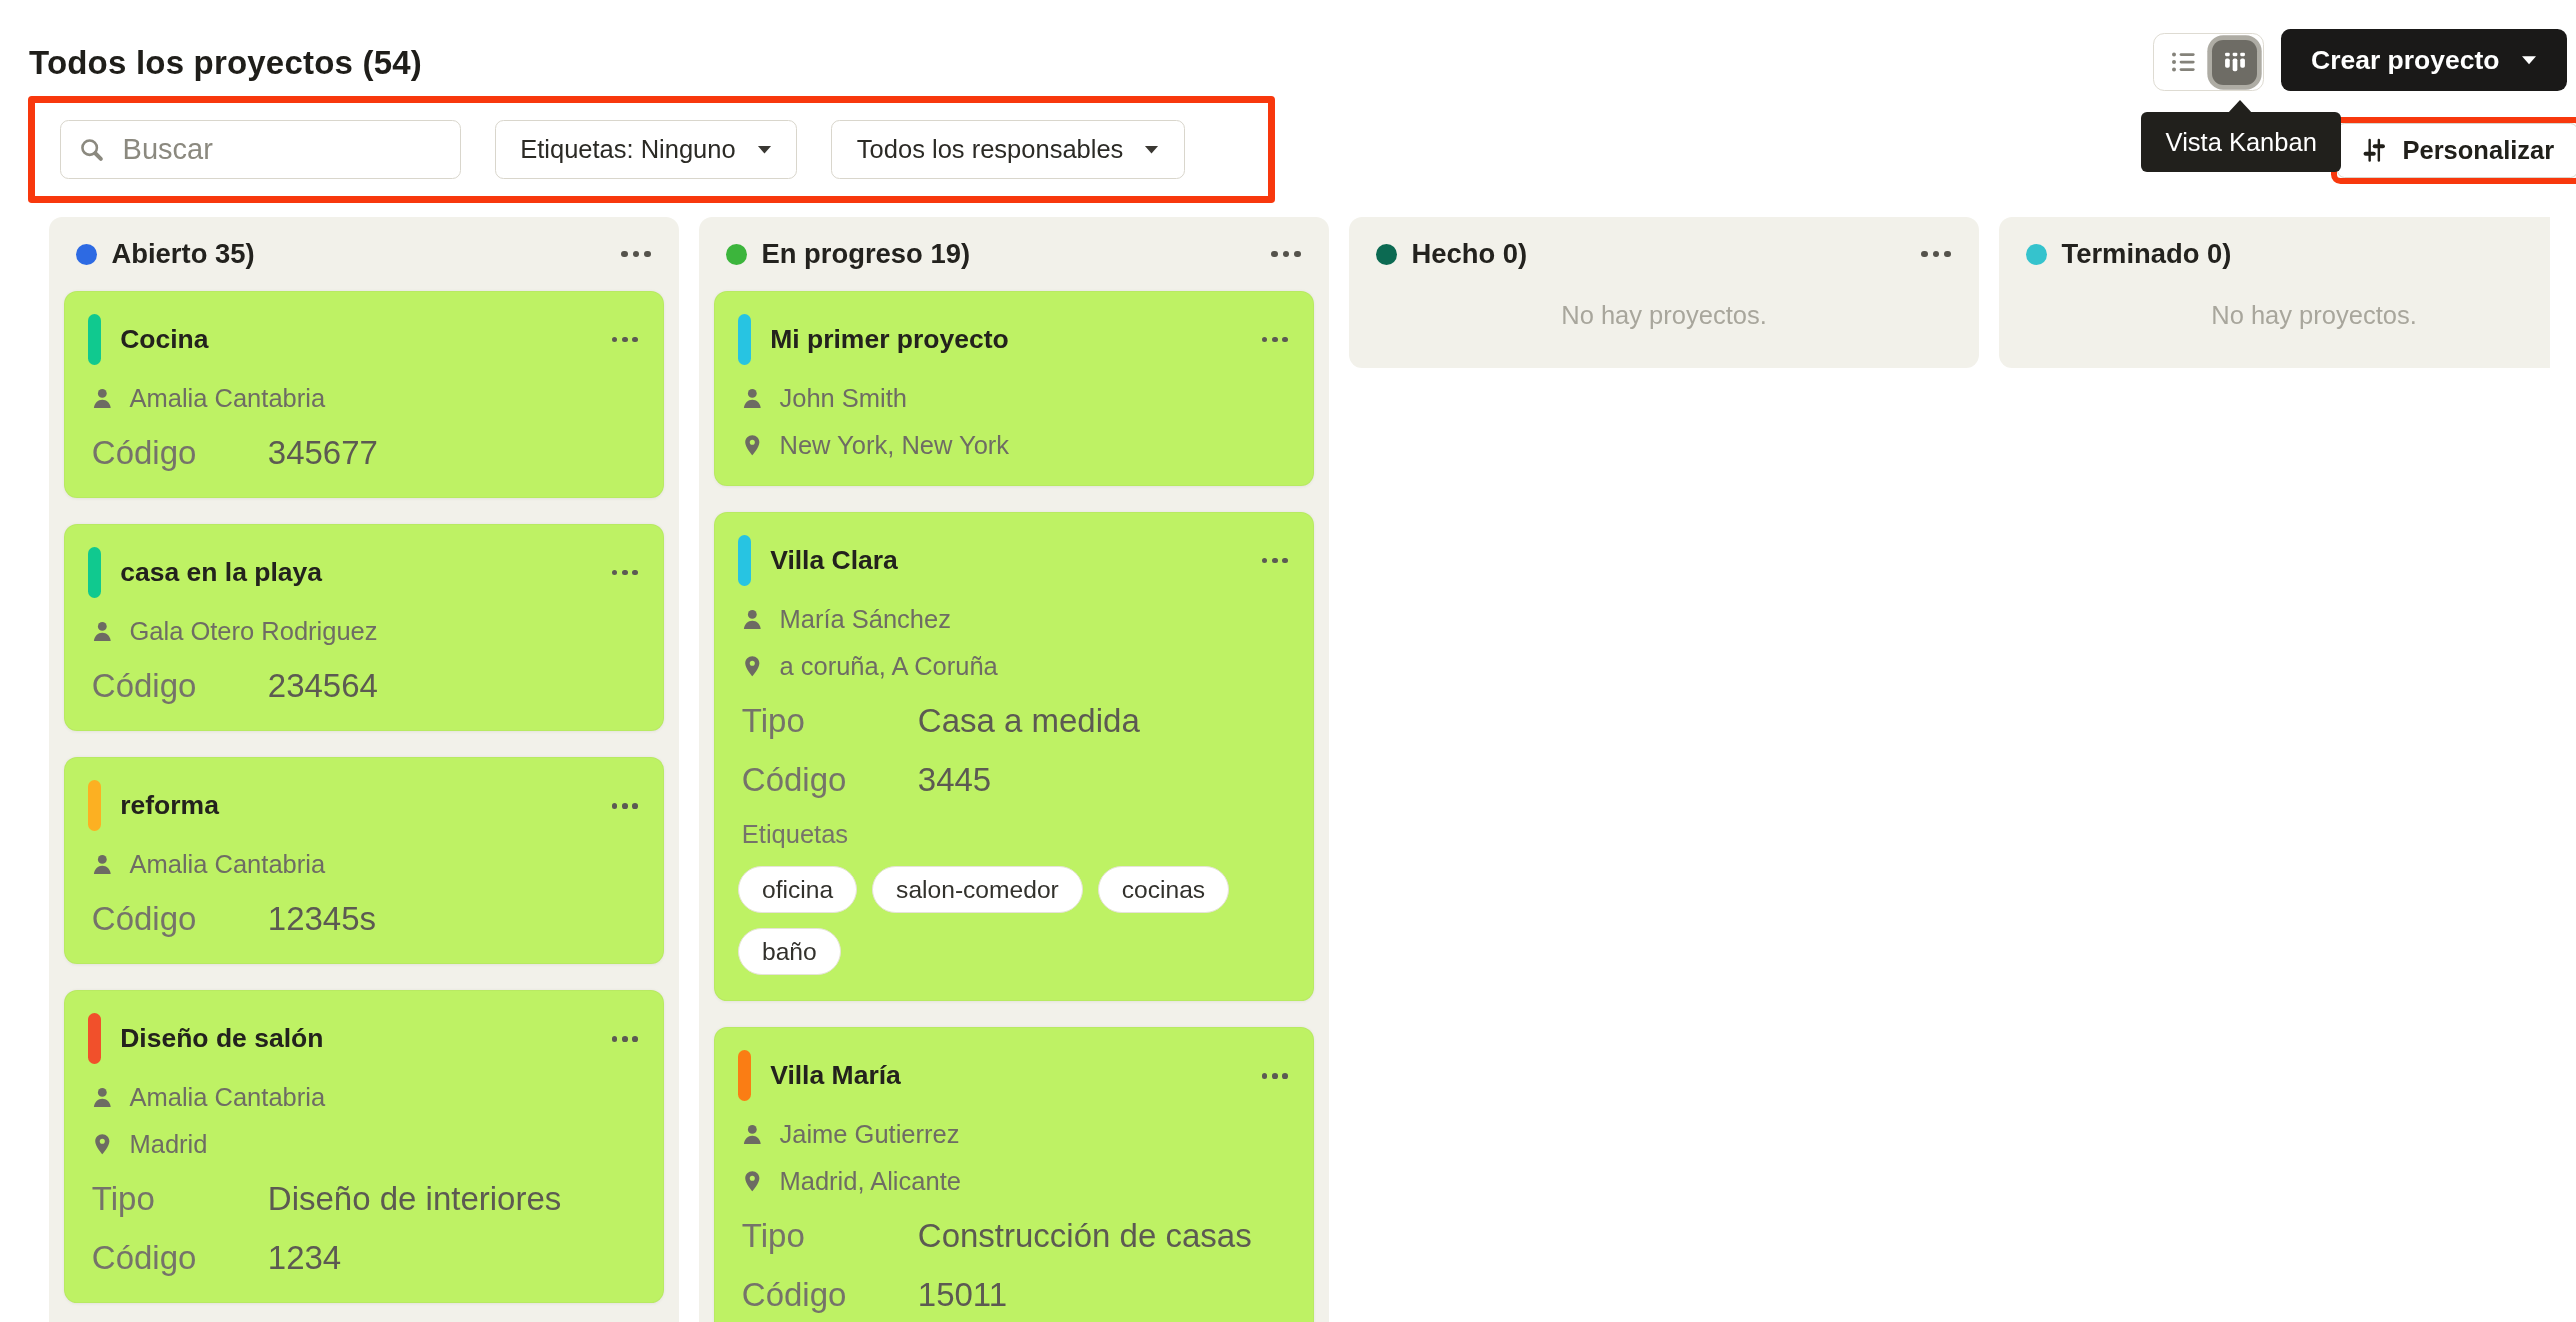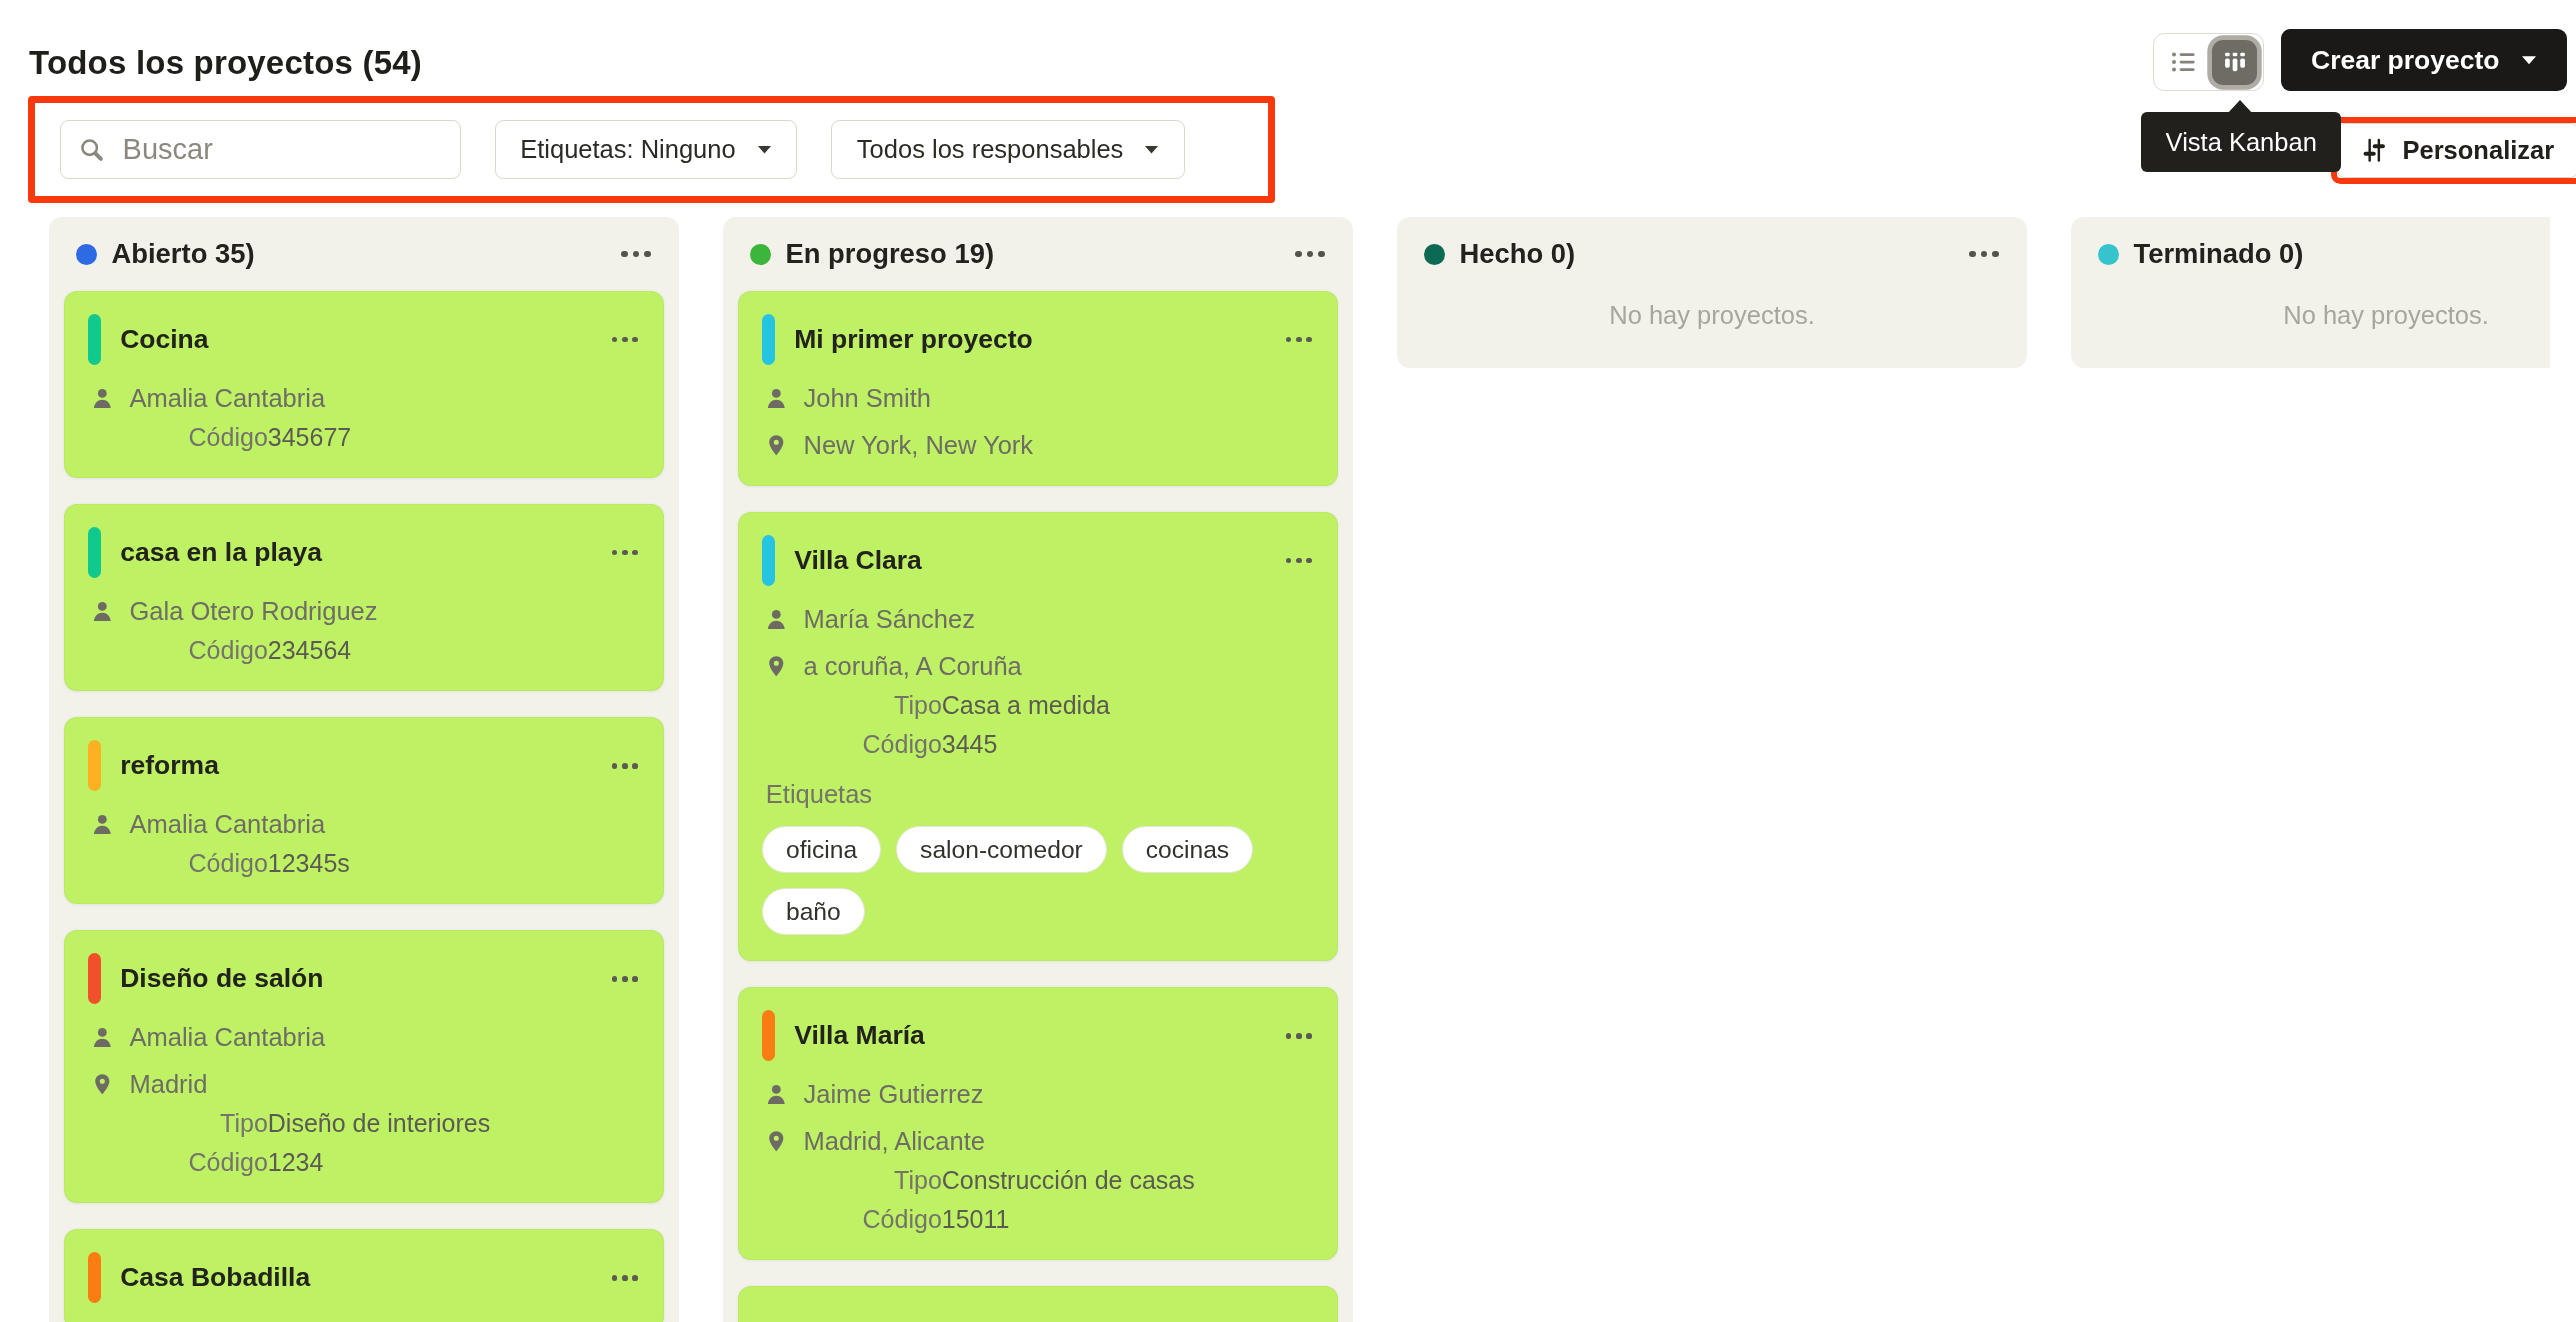--- a/index.html
+++ b/index.html
@@ -22,37 +22,37 @@
 
   .create-btn{position:absolute;left:2281px;top:29px;height:62px;padding:0 30px;background:#1a1918;border-radius:9.5px;display:flex;align-items:center;gap:21px;color:#ffffff;font-size:26.5px;font-weight:600;cursor:pointer;}
 
   .tooltip{position:absolute;left:2141px;top:112px;height:60px;padding:0 24.6px;background:#21201c;border-radius:6px;color:#fff;font-size:25.5px;display:flex;align-items:center;z-index:5;}
   .tooltip .arrow{position:absolute;top:-12.3px;left:86px;width:0;height:0;border-left:13.2px solid transparent;border-right:13.2px solid transparent;border-bottom:14px solid #21201c;}
 
   .customize-highlight{position:absolute;left:2331px;top:117px;border:6.6px solid #f8380d;border-radius:9.5px;z-index:4;}
   .customize-btn{display:flex;align-items:center;gap:15px;height:55px;padding:0 23px;background:#fff;border:1.9px solid #d9d6cc;border-radius:7.6px;box-sizing:border-box;font-size:25.5px;font-weight:600;color:#21201b;cursor:pointer;}
 
   
-  .board{position:absolute;left:49px;top:217px;width:2501px;height:1105px;overflow:hidden;display:flex;gap:44px;align-items:flex-start;}
+  .board{position:absolute;left:49px;top:217px;width:2501px;height:1105px;overflow:hidden;display:flex;gap:20px;align-items:flex-start;}
   .column{flex:0 0 630px;width:630px;background:#f2f1ea;border-radius:13.2px;box-sizing:border-box;}
   .col-head{display:flex;align-items:center;height:74px;padding:0 26.5px;}
   .col-dot{width:21px;height:21px;border-radius:50%;margin-right:15px;flex:0 0 auto;}
   .col-title{font-size:27.4px;font-weight:700;color:#23221e;}
   .menu-dots{margin-left:auto;display:flex;gap:4.7px;align-items:center;cursor:pointer;padding:5.7px 1.9px;}
   .menu-dots i{width:6.6px;height:6.6px;border-radius:50%;background:#55534c;display:block;}
   .card .menu-dots i{width:5.7px;height:5.7px;background:#5c5a53;}
 
   .cards{padding:0 15px 15px;}
   .card{background:#bef264;border-radius:13.2px;padding:21px 23px 24.6px;box-sizing:border-box;margin-bottom:26.5px;box-shadow:0 0.9px 2.8px rgba(60,58,48,.07);border:0.9px solid rgba(60,58,48,.04);}
   .card-head{display:flex;align-items:center;min-height:53px;}
   .bar{width:13.2px;height:51px;border-radius:6.6px;margin-right:19px;flex:0 0 auto;}
   .card-title{font-size:26.5px;font-weight:700;color:#23221d;}
   .meta-row{display:flex;align-items:center;gap:15px;margin-top:18px;font-size:25.5px;color:#6e6c64;padding-left:1.9px;}
   .meta-row svg{flex:0 0 auto;}
-  .field-row{display:flex;margin-top:10px;font-size:25px;padding-left:3.8px;text-align:right;}
+  .field-row{display:flex;margin-top:21px;font-size:33px;padding-left:3.8px;}
   .field-label{width:176px;color:#75736a;flex:0 0 auto;}
   .field-value{color:#5c5a52;}
   .tags-label{margin-top:21px;font-size:25.5px;color:#75736a;padding-left:3.8px;}
   .tags{display:flex;flex-wrap:wrap;gap:15px;margin-top:17px;}
   .tag{border:1.9px solid #e6e3d9;border-radius:945px;padding:8.5px 23px;font-size:24.6px;color:#32312c;background:#fff;}
   .empty-text{text-align:center;font-size:25.5px;color:#a8a69c;margin:9.5px 0 0;padding-bottom:38px;}
   .partial-empty{height:113px;margin-bottom:0;}
 </style>
 </head>
 <body>

